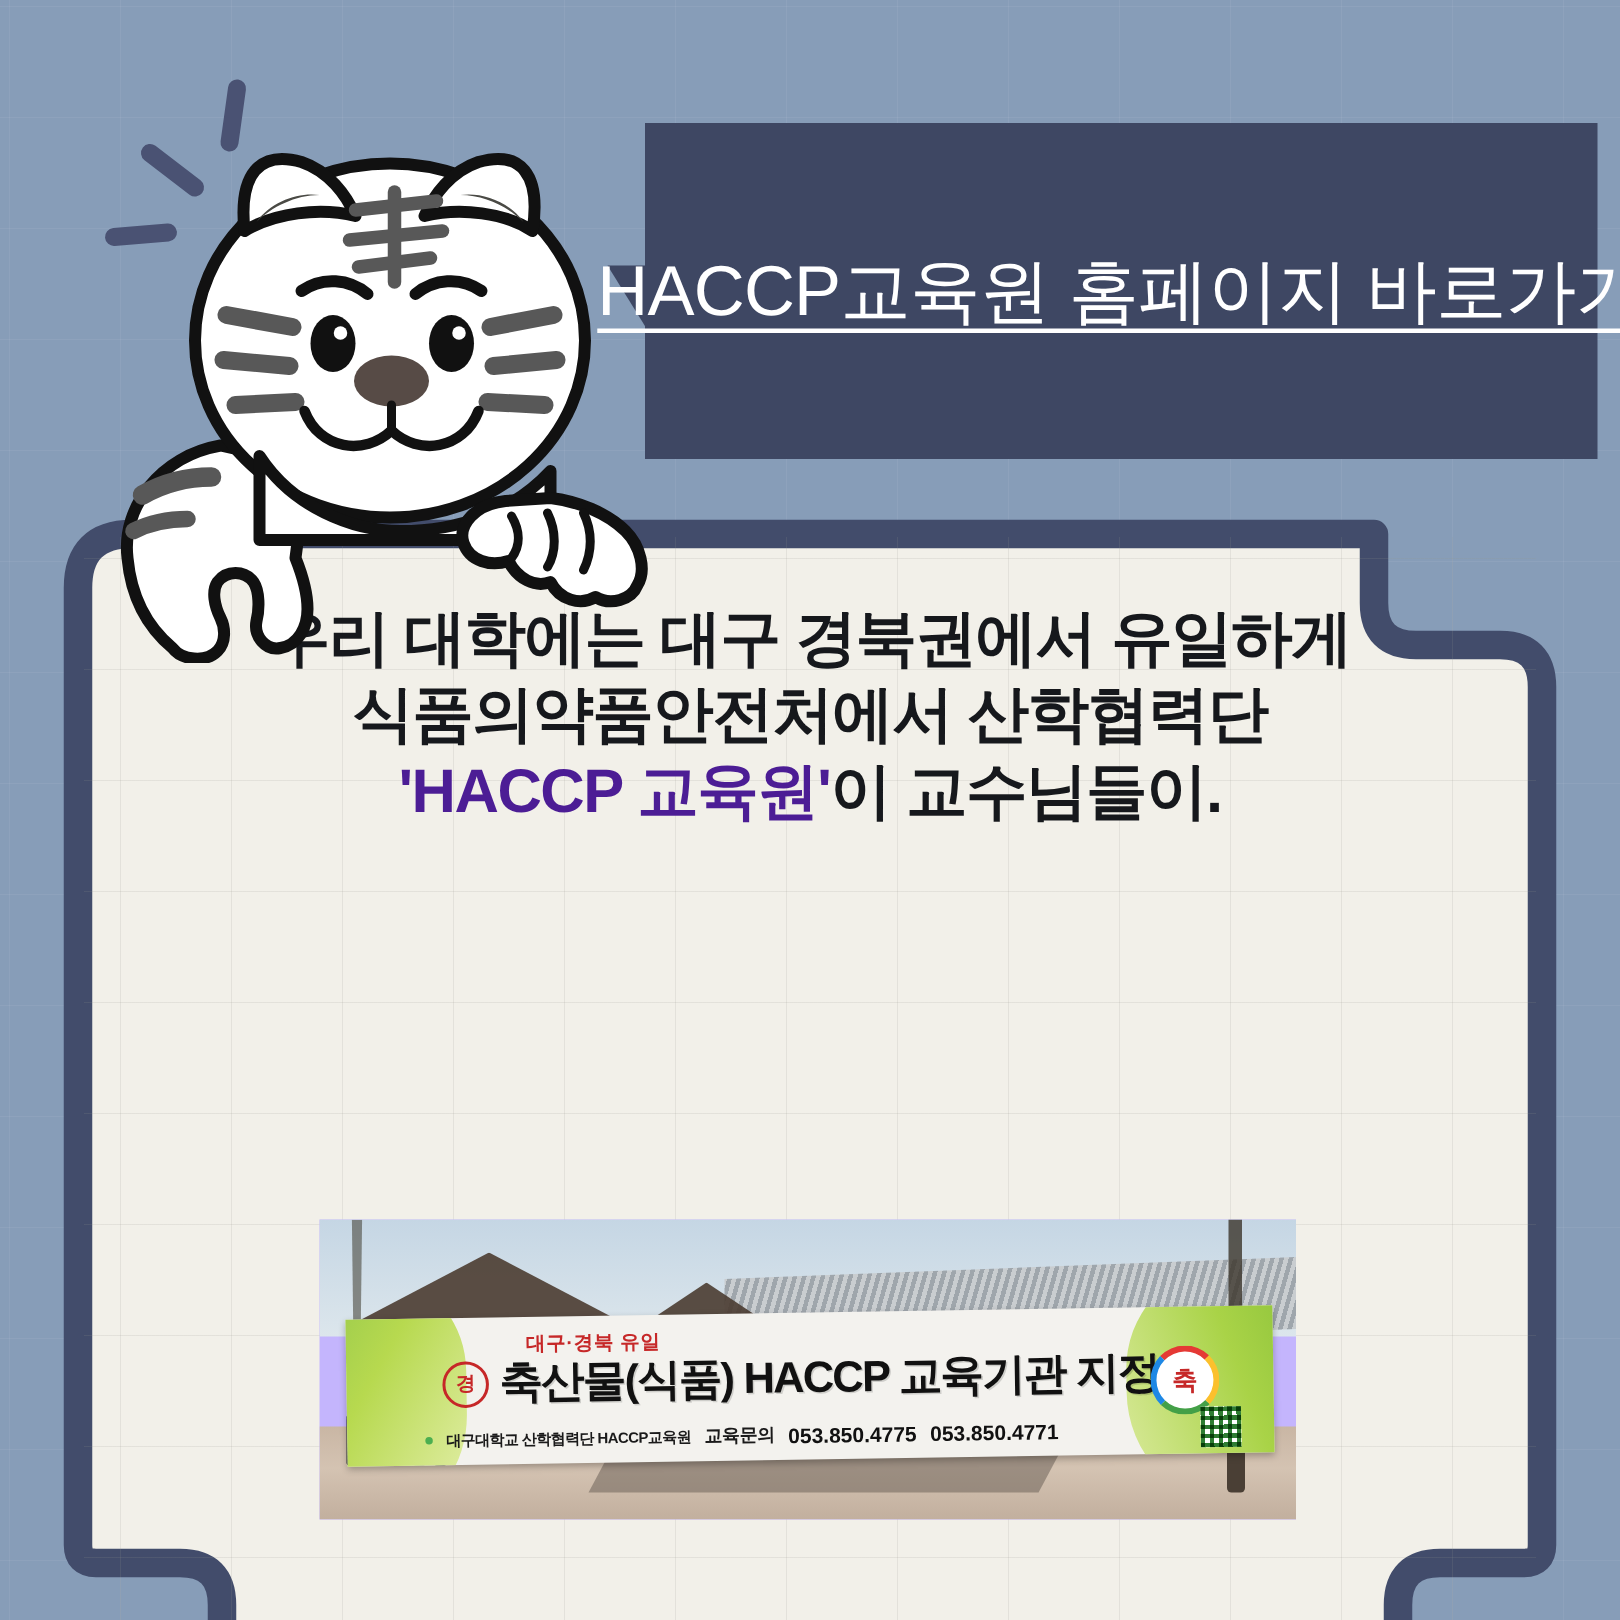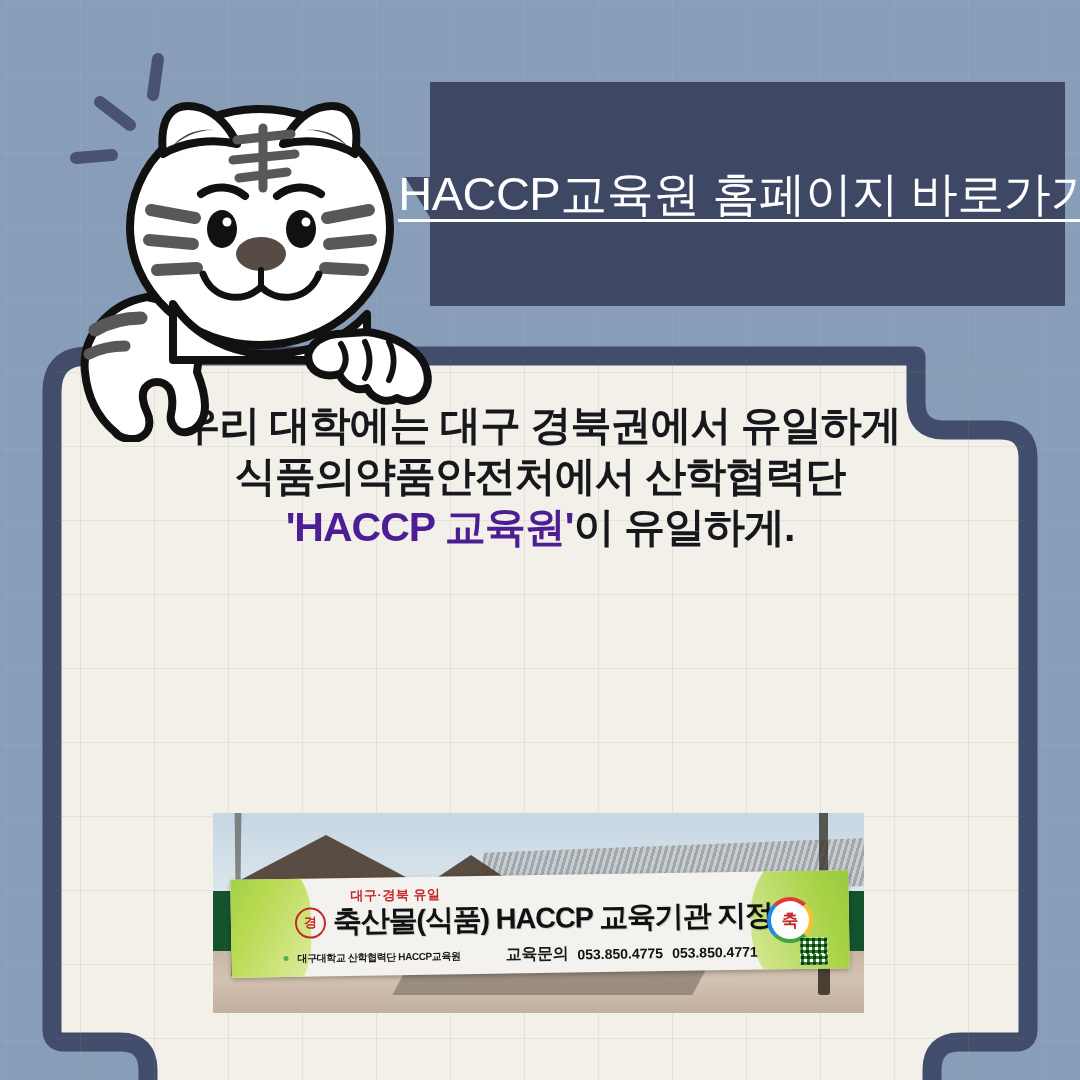--- a/index.html
+++ b/index.html
@@ -122,21 +122,21 @@
   .hl { color: #4c1d95; text-align: right; }
 
   
   .photo {
     position: absolute;
     left: 157px;
     top: 455px;
     width: 651px;
     height: 200px;
     overflow: hidden;
-    background: #14532d;
+    background: #c4b5fd;
   }
   .sky {
     position: absolute;
     left: 0; top: 0; right: 0; height: 78px;
     background: linear-gradient(to bottom, #C5D6E4 0%, #DCE6EC 100%);
   }
   .roof-main {
     position: absolute;
     left: 270px; top: 32px; width: 400px; height: 48px;
     background: repeating-linear-gradient(-74deg, #C9CDD0 0 3px, #9FA6AC 3px 6px);
@@ -243,21 +243,21 @@
     border-color:#E53935 #FBC02D #43A047 #1E88E5;
     color:#C62828;font-size:17px;font-weight:800;
     display:flex;align-items:center;justify-content:center;
   }
   .pb-bottom {
     position:absolute; left:52px; bottom:8px; right:70px;
     display:flex; align-items:center; gap:9px; white-space:nowrap;
   }
   .pb-dot { width:5px;height:5px;border-radius:50%;background:#4CAF50;flex:0 0 auto;}
   .pb-org { font-size:10px; font-weight:700; color:#1A1A1A; letter-spacing:-0.4px;}
-  .pb-inq { font-size:16px; font-weight:700; color:#1A1A1A; letter-spacing:-0.3px;margin-left:36px;}
+  .pb-inq { font-size:12px; font-weight:700; color:#1A1A1A; letter-spacing:-0.3px;}
   .pb-tel { font-size:14px; font-weight:800; color:#111; letter-spacing:0px;}
   .pb-qr {
     position:absolute; right:22px; bottom:4px; width:27px;height:27px;
     background:
       repeating-linear-gradient(90deg,#2E7D32 0 3px,#fff 3px 6px),
       repeating-linear-gradient(0deg,#2E7D32 0 3px,#fff 3px 6px);
     background-blend-mode: multiply;
   }
 
   
@@ -294,21 +294,21 @@
       Q 52 26 52 62
       Z" fill="#F2F0E9" stroke="#424C6B" stroke-width="19" stroke-linejoin="round"></path>
   </svg>
 
   <div class="card-content">
     <div class="card-grid"></div>
 
     <div class="body-copy">
       <p class="para">우리 대학에는 대구 경북권에서 유일하게</p>
       <p class="para">식품의약품안전처에서 산학협력단</p>
-      <p class="para"><span class="hl">'HACCP 교육원'</span><span>이 유일하게.</span></p>
+      <p class="para"><span class="hl">'HACCP 교육원'</span><span>이 교수님들이.</span></p>
       <div class="gap"></div>
     </div>
 
     <div class="photo">
       <div class="sky"></div>
       <div class="roof-main"></div>
       <div class="pavilion"></div>
       <div class="pavilion2"></div>
       <div class="tree-l"></div>
       <div class="tree-trunk-r"></div>

